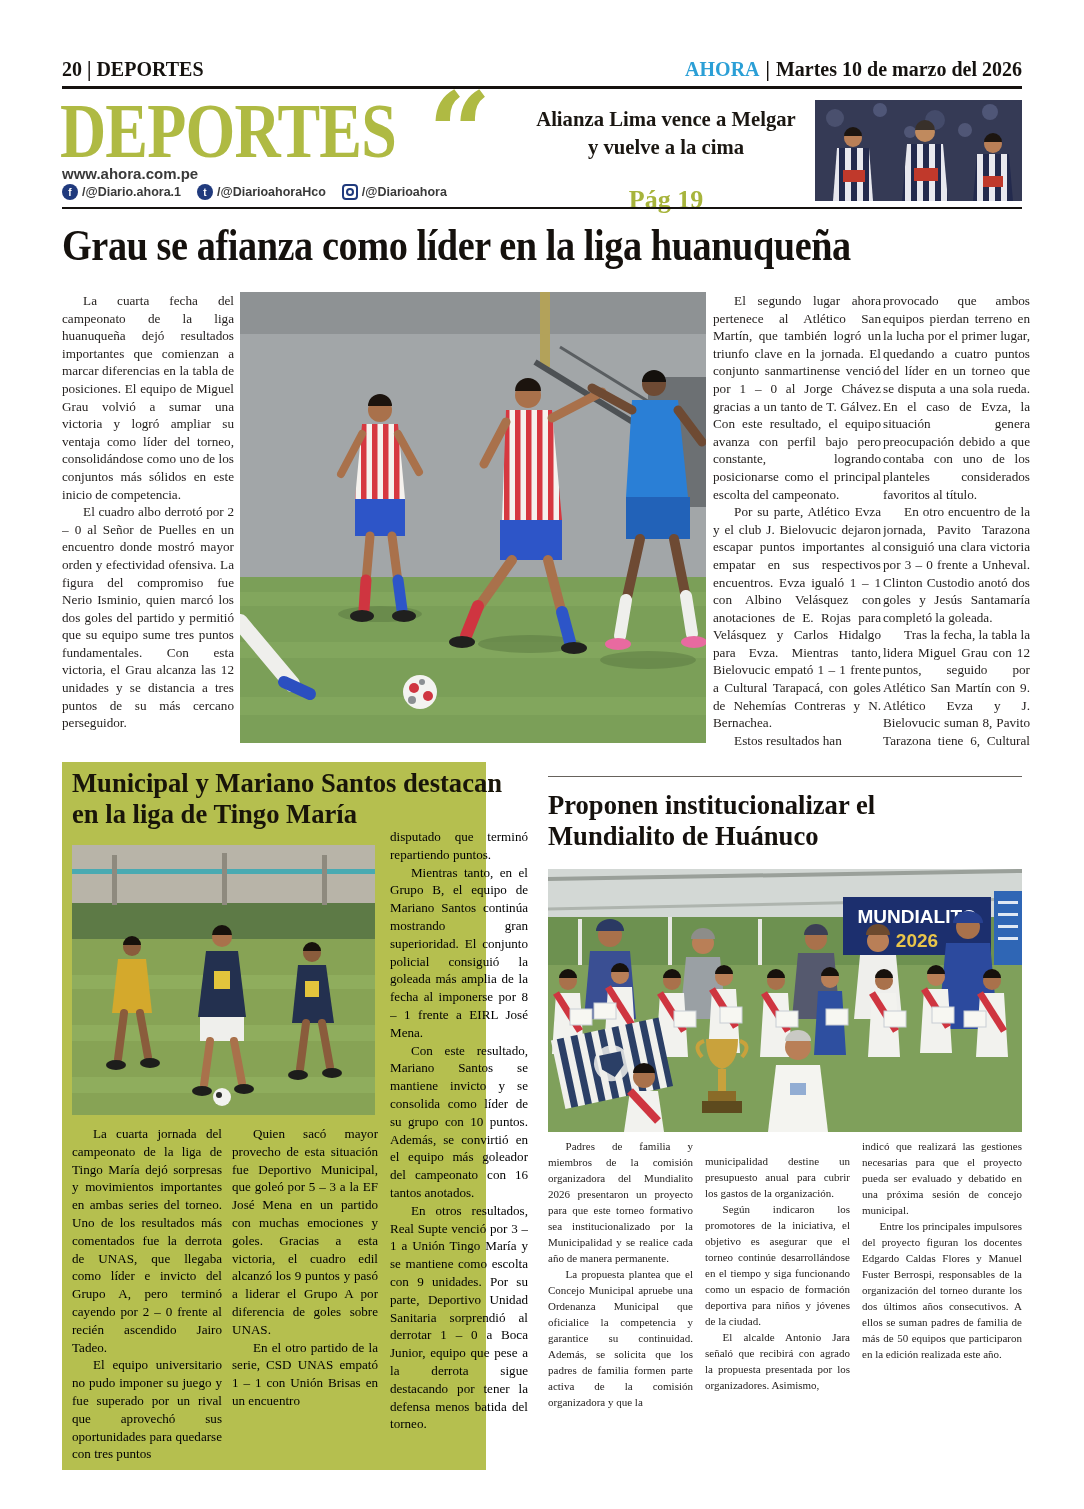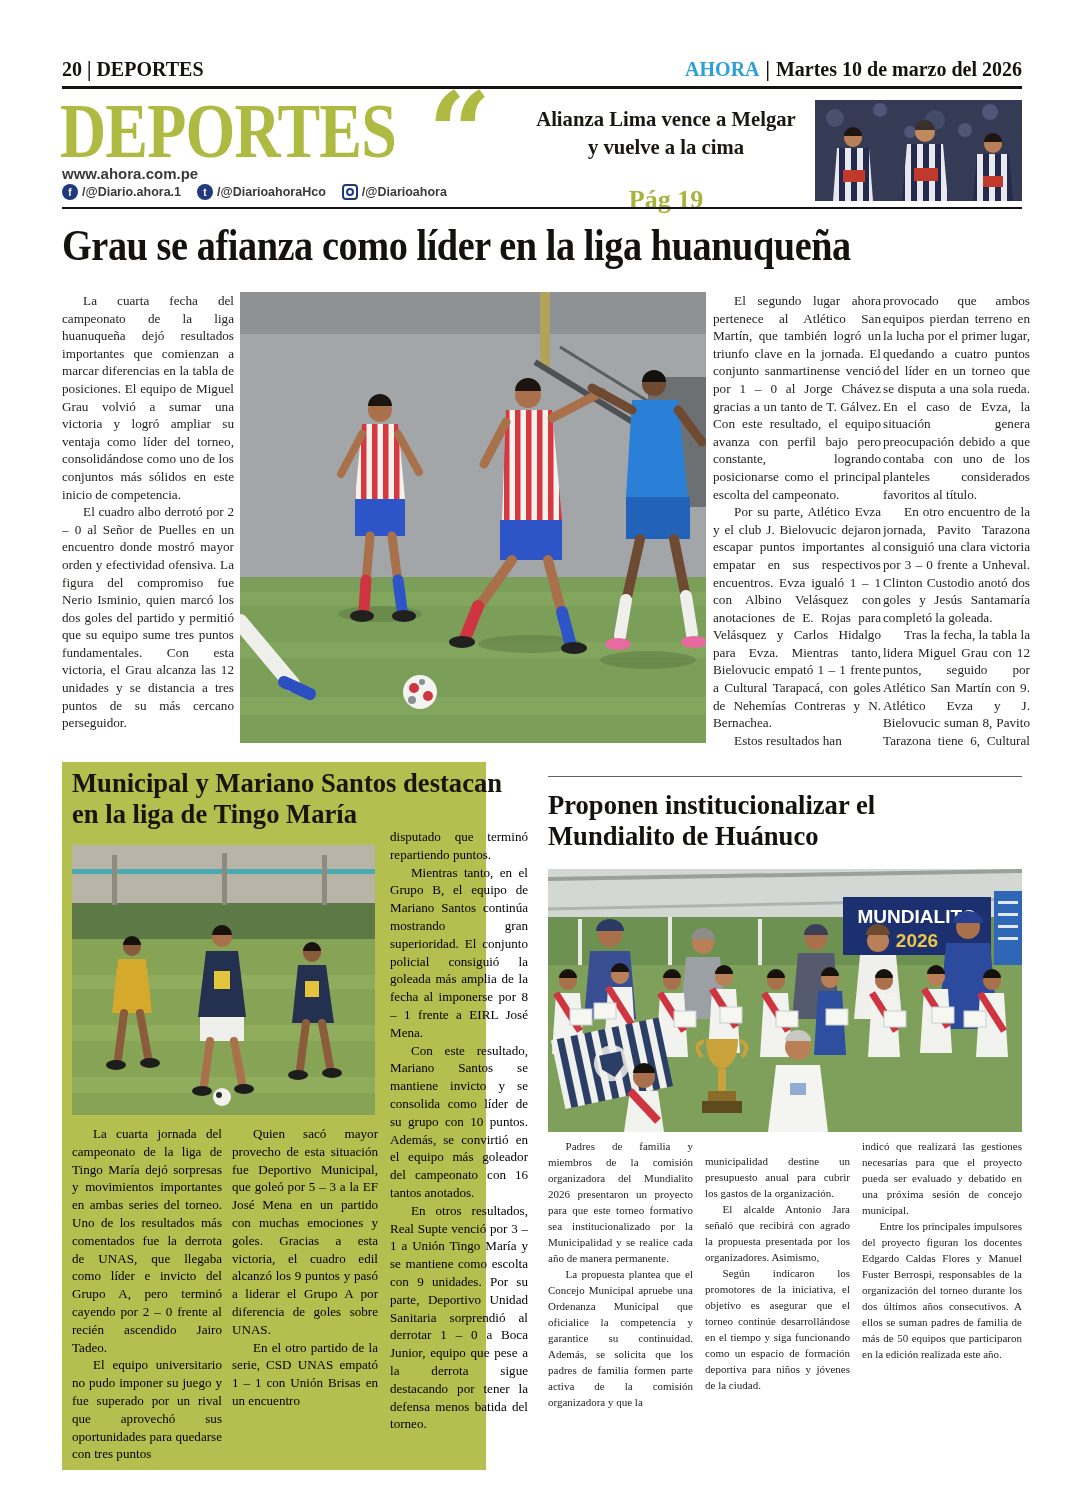--- a/index.html
+++ b/index.html
@@ -412,22 +412,22 @@
         <path d="M82 222 L110 252" stroke="#cf3540" stroke-width="8"></path>
       </svg>
     </div>
 
     <div class="mcol" style="left:0;top:362px;width:145px;height:350px;">
       <p class="para">Padres de familia y miembros de la comisión organizadora del Mundialito 2026 presentaron un proyecto para que este torneo formativo sea institucionalizado por la Municipalidad y se realice cada año de manera permanente.</p>
       <p class="para">La propuesta plantea que el Concejo Municipal apruebe una Ordenanza Municipal que oficialice la competencia y garantice su continuidad. Además, se solicita que los padres de familia formen parte activa de la comisión organizadora y que la</p>
     </div>
     <div class="mcol" style="left:157px;top:362px;width:145px;height:350px;margin-top:15px;">
       <p class="para cont">municipalidad destine un presupuesto anual para cubrir los gastos de la organización.</p>
+      <p class="para">Según indicaron los promotores de la iniciativa, el objetivo es asegurar que el torneo continúe desarrollándose en el tiempo y siga funcionando como un espacio de formación deportiva para niños y jóvenes de la ciudad.</p>
       <p class="para">El alcalde Antonio Jara señaló que recibirá con agrado la propuesta presentada por los organizadores. Asimismo,</p>
-      <p class="para">Según indicaron los promotores de la iniciativa, el objetivo es asegurar que el torneo continúe desarrollándose en el tiempo y siga funcionando como un espacio de formación deportiva para niños y jóvenes de la ciudad.</p>
     </div>
     <div class="mcol" style="left:314px;top:362px;width:160px;height:350px;">
       <p class="para cont">indicó que realizará las gestiones necesarias para que el proyecto pueda ser evaluado y debatido en una próxima sesión de concejo municipal.</p>
       <p class="para">Entre los principales impulsores del proyecto figuran los docentes Edgardo Caldas Flores y Manuel Fuster Berrospi, responsables de la organización del torneo durante los dos últimos años consecutivos. A ellos se suman padres de familia de más de 50 equipos que participaron en la edición realizada este año.</p>
     </div>
   </div>
 
 </div>
 
 </body></html>

